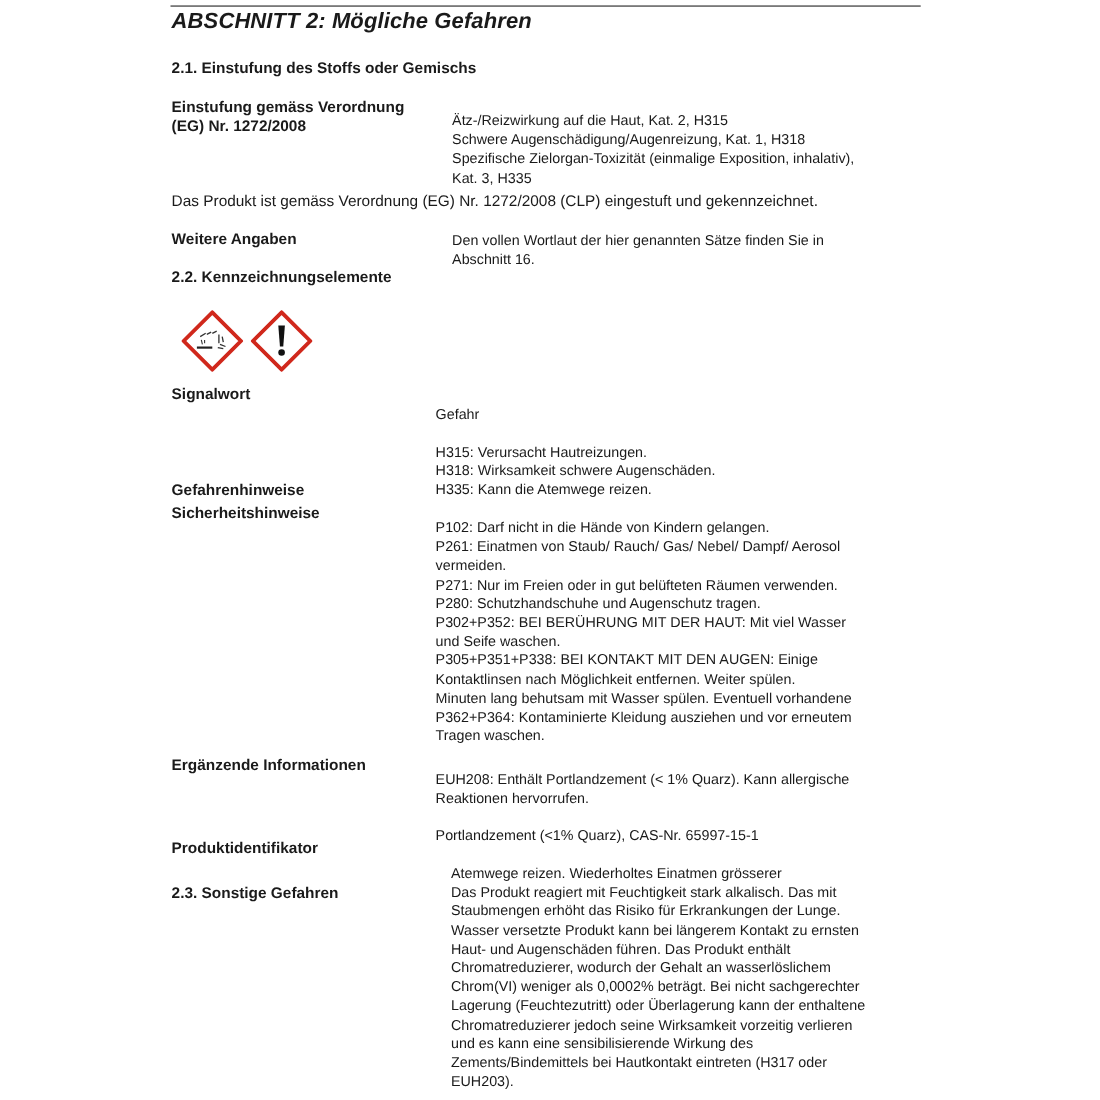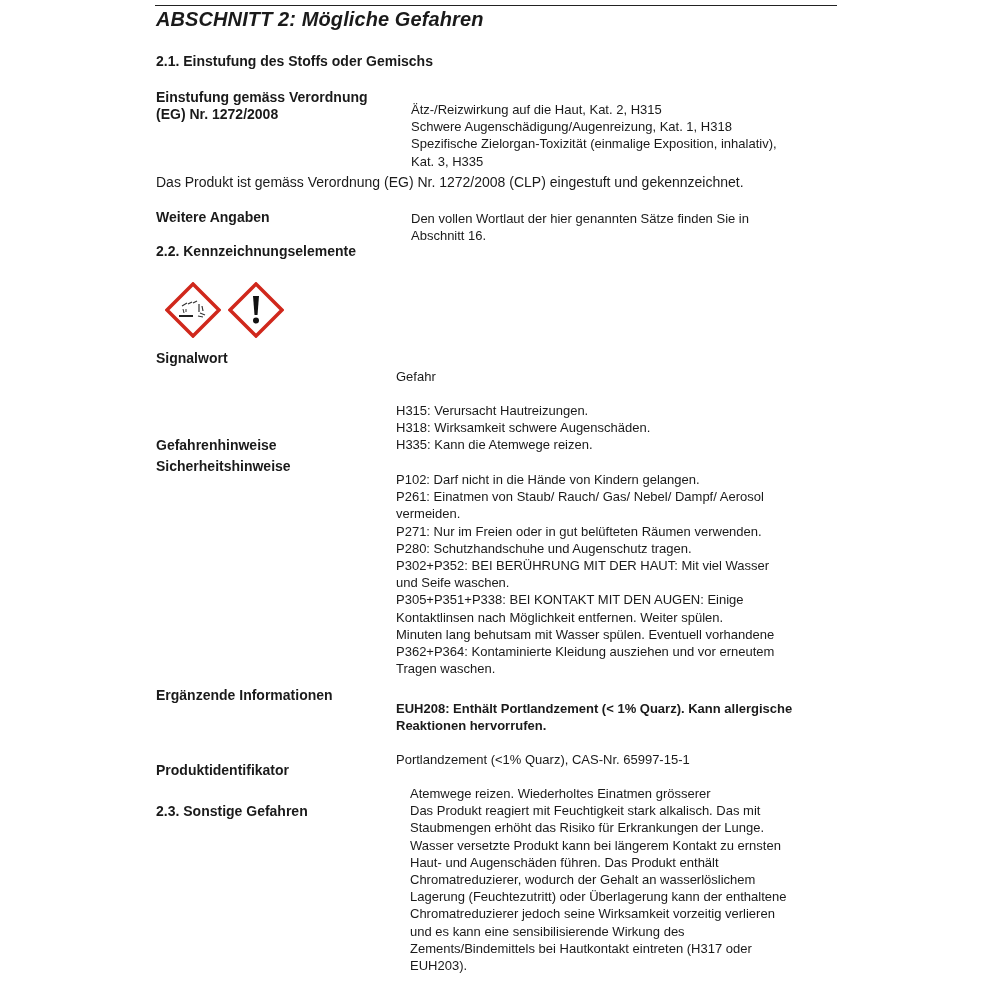--- a/index.html
+++ b/index.html
@@ -78,35 +78,36 @@
     <div>P302+P352: BEI BERÜHRUNG MIT DER HAUT: Mit viel Wasser</div>
     <div>und Seife waschen.</div>
     <div>P305+P351+P338: BEI KONTAKT MIT DEN AUGEN: Einige</div>
     <div>Kontaktlinsen nach Möglichkeit entfernen. Weiter spülen.</div>
     <div>Minuten lang behutsam mit Wasser spülen. Eventuell vorhandene</div>
     <div>P362+P364: Kontaminierte Kleidung ausziehen und vor erneutem</div>
     <div>Tragen waschen.</div>
   </div>
 
   <div class="lbl" style="top:687px;">Ergänzende Informationen</div>
-  <div class="val" style="left:396px; top:687px;font-weight:bold;">
+  <div class="val" style="left:396px; top:687px;">
     <div>EUH208: Enthält Portlandzement (&lt; 1% Quarz). Kann allergische</div>
     <div>Reaktionen hervorrufen.</div>
   </div>
 
   <div class="lbl" style="top:762px;">Produktidentifikator</div>
   <div class="val" style="left:396px; top:738px;">Portlandzement (&lt;1% Quarz), CAS-Nr. 65997-15-1</div>
 
   <div class="lbl" style="top:772px;margin-top:31px;">2.3. Sonstige Gefahren</div>
   <div class="val" style="left:410px; top:772px;">
     <div>Atemwege reizen. Wiederholtes Einatmen grösserer</div>
     <div>Das Produkt reagiert mit Feuchtigkeit stark alkalisch. Das mit</div>
     <div>Staubmengen erhöht das Risiko für Erkrankungen der Lunge.</div>
     <div>Wasser versetzte Produkt kann bei längerem Kontakt zu ernsten</div>
     <div>Haut- und Augenschäden führen. Das Produkt enthält</div>
     <div>Chromatreduzierer, wodurch der Gehalt an wasserlöslichem</div>
+    <div>Chrom(VI) weniger als 0,0002% beträgt. Bei nicht sachgerechter</div>
     <div>Lagerung (Feuchtezutritt) oder Überlagerung kann der enthaltene</div>
     <div>Chromatreduzierer jedoch seine Wirksamkeit vorzeitig verlieren</div>
     <div>und es kann eine sensibilisierende Wirkung des</div>
     <div>Zements/Bindemittels bei Hautkontakt eintreten (H317 oder</div>
     <div>EUH203).</div>
   </div>
 </div>
 
 </body></html>

